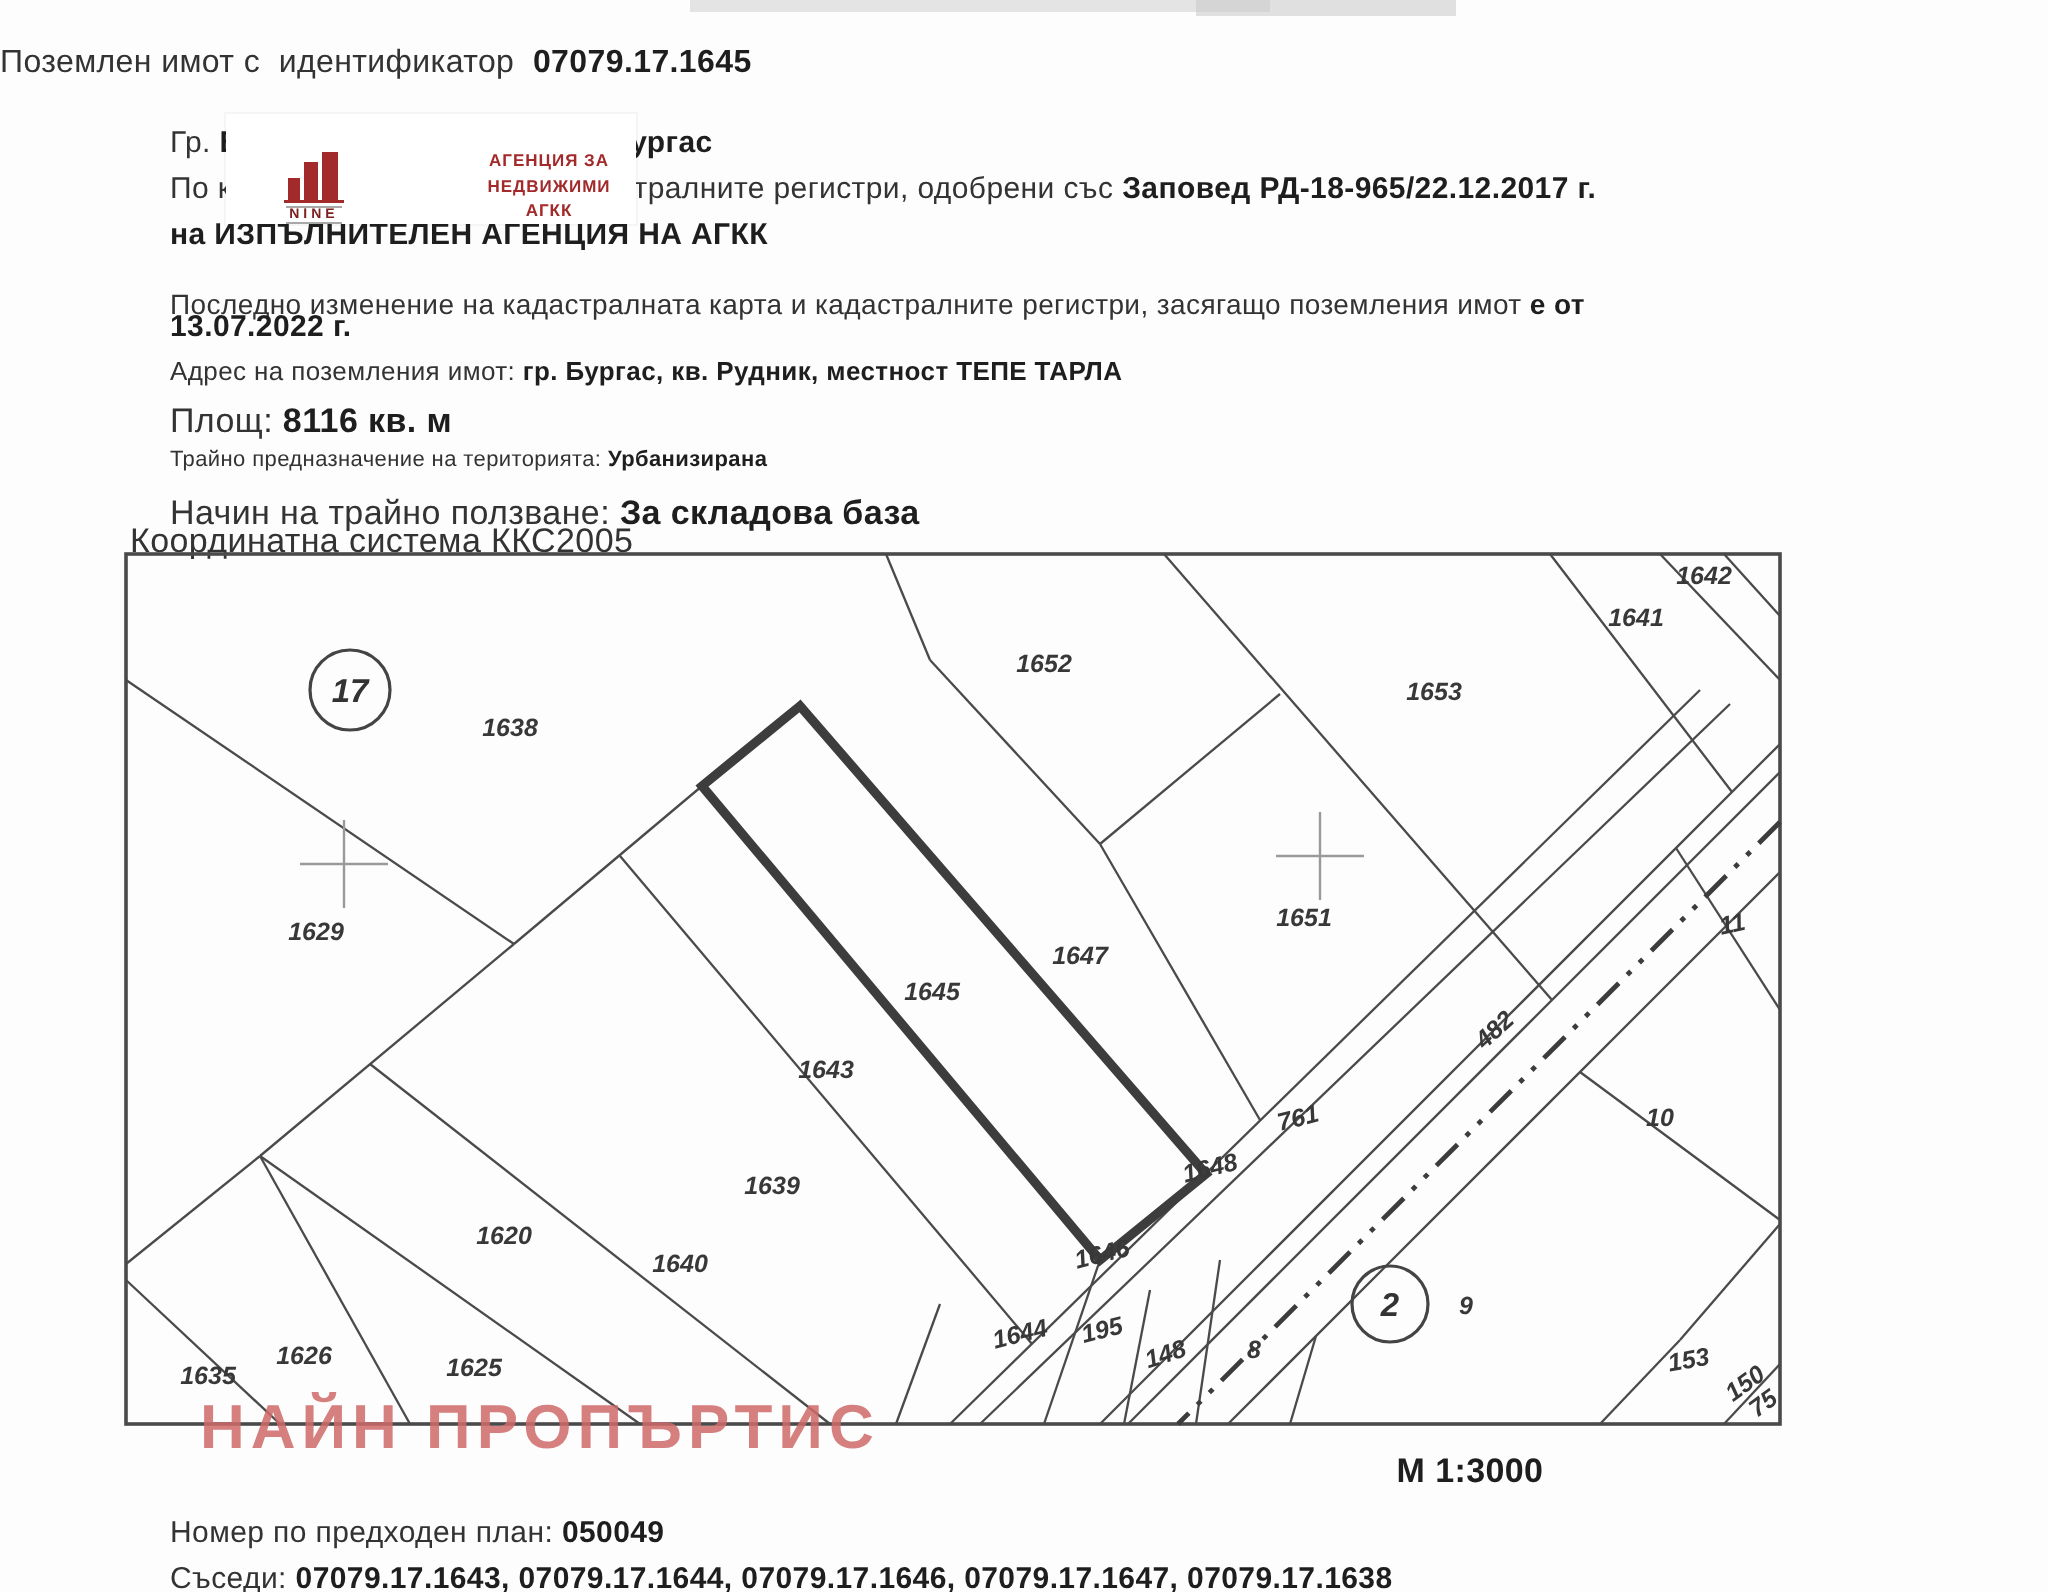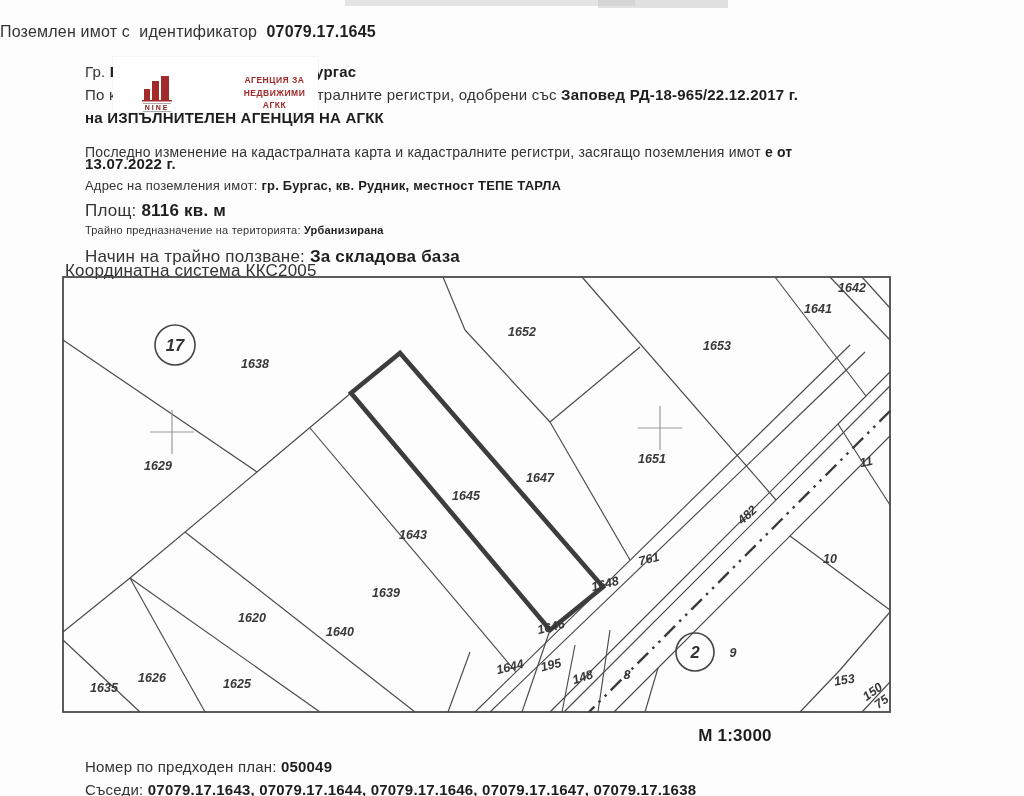--- a/index.html
+++ b/index.html
@@ -130,14 +130,15 @@
         <rect x="1" y="26" width="30" height="1.5" fill="#a32a2a"></rect>
       </svg>
       <div class="nine-word">NINE</div>
     </div>
     <div class="agency-text">
       <div>АГЕНЦИЯ ЗА</div>
       <div>НЕДВИЖИМИ АГКК</div>
     </div>
   </div>
 
+  <div id="red-watermark">НАЙН ПРОПЪРТИС</div>
 
 </div>
 
 </body></html>

